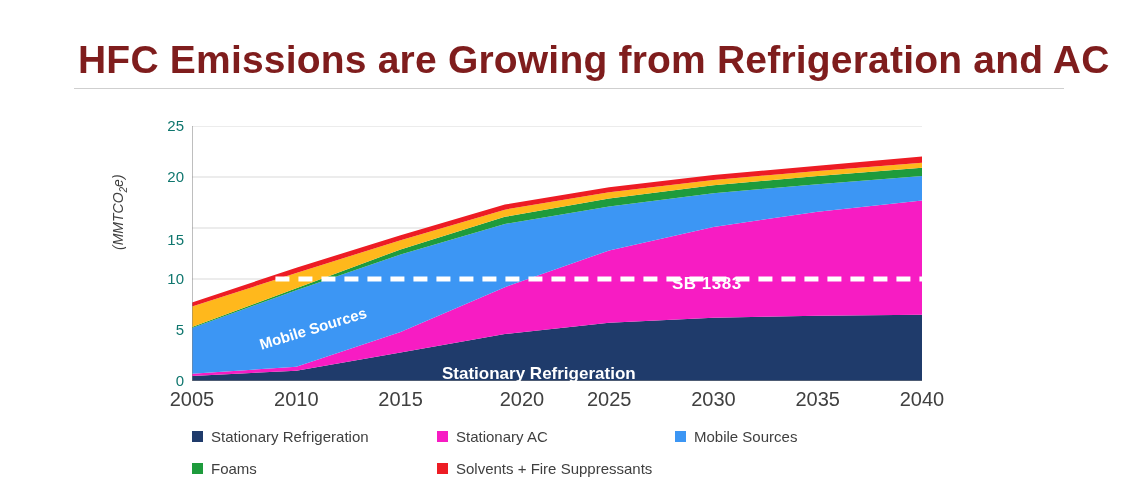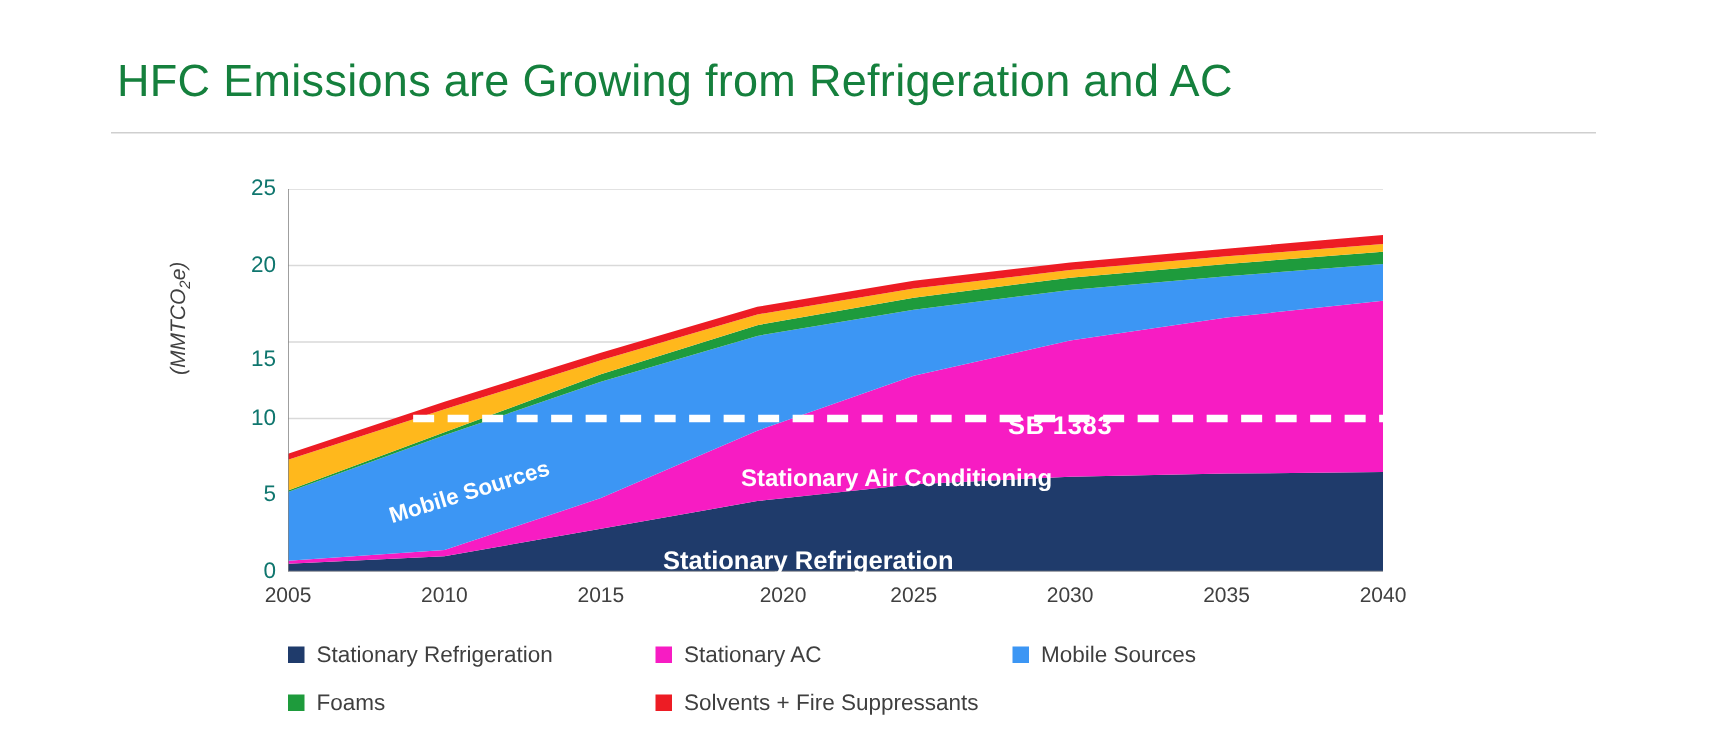--- a/index.html
+++ b/index.html
@@ -6,23 +6,23 @@
   body{
     width:1140px;height:500px;
     background:#ffffff;
     font-family:"Liberation Sans",sans-serif;
     overflow:hidden;
     position:relative;
   }
   #page-title{
     position:absolute;
     left:78px; top:38px;
-    font-size:30px;
-    font-weight:400;
-    color:#15803d;
+    font-size:39px;
+    font-weight:700;
+    color:#7f1d1d;
     letter-spacing:0.2px;
     white-space:nowrap;
   }
   #title-rule{
     position:absolute;
     left:74px; top:88px;
     width:990px; height:1px;
     background:#cfcfcf;
   }
 
@@ -57,21 +57,21 @@
     left:138px; top:26px;
     width:46px; height:255px;
   }
   #xtick-wrap{
     position:absolute;
     left:192px; top:288px;
     width:730px; height:22px;
   }
   .xtick{
     position:absolute;
-    font-size:14px;
+    font-size:20px;
     color:#404040;
     transform:translateX(-50%);
     white-space:nowrap;
   }
   #yaxis-title{
     position:absolute;
     left:110px; top:150px;
     font-size:14px;
     font-style:italic;
     color:#404040;
@@ -168,21 +168,20 @@
         <path d="M0.00,201.96 L104.29,164.22 L208.57,128.52 L312.86,97.92 L417.14,80.58 L521.43,67.32 L625.71,58.14 L730.00,49.98 L730.00,74.46 L625.71,85.68 L521.43,100.98 L417.14,124.44 L312.86,161.16 L208.57,206.04 L104.29,240.72 L0.00,247.86 Z" fill="#3C96F4"></path>
         <path d="M0.00,200.94 L104.29,162.18 L208.57,123.42 L312.86,90.78 L417.14,72.42 L521.43,59.16 L625.71,49.98 L730.00,41.82 L730.00,49.98 L625.71,58.14 L521.43,67.32 L417.14,80.58 L312.86,97.92 L208.57,128.52 L104.29,164.22 L0.00,201.96 Z" fill="#1E9B3C"></path>
         <path d="M0.00,180.54 L104.29,146.88 L208.57,114.24 L312.86,83.64 L417.14,66.30 L521.43,54.06 L625.71,44.88 L730.00,36.72 L730.00,41.82 L625.71,49.98 L521.43,59.16 L417.14,72.42 L312.86,90.78 L208.57,123.42 L104.29,162.18 L0.00,200.94 Z" fill="#FFB81C"></path>
         <path d="M0.00,176.46 L104.29,141.78 L208.57,109.14 L312.86,78.54 L417.14,61.20 L521.43,48.96 L625.71,39.78 L730.00,30.60 L730.00,36.72 L625.71,44.88 L521.43,54.06 L417.14,66.30 L312.86,83.64 L208.57,114.24 L104.29,146.88 L0.00,180.54 Z" fill="#ED1C24"></path>
         <line x1="0" y1="0" x2="0" y2="255" class="axisline"></line>
         <line x1="0" y1="255" x2="730" y2="255" class="axisline"></line>
         <line x1="83.42857142857143" x2="730" y1="153" y2="153" stroke="#ffffff" stroke-width="5" stroke-dasharray="14 9"></line>
       </svg>
 
     <div class="annot" id="annot-mobile-sources">Mobile Sources</div>
-    <div class="annot" id="annot-stationary-ac">Stationary Air Conditioning</div>
     <div class="annot" id="annot-stationary-refrigeration">Stationary Refrigeration</div>
     <div class="annot" id="annot-sb1383">SB 1383</div>
   </div>
 
   <div id="xtick-wrap">
       <div class="xtick" style="left: 0px;">2005</div>
       <div class="xtick" style="left: 104.286px;">2010</div>
       <div class="xtick" style="left: 208.571px;">2015</div>
       <div class="xtick" style="left: 330px; text-align: center;">2020</div>
       <div class="xtick" style="left: 417.143px;">2025</div>

